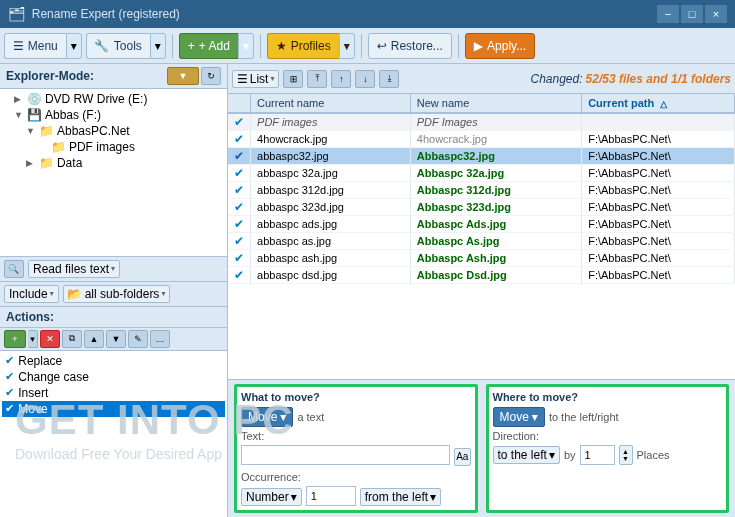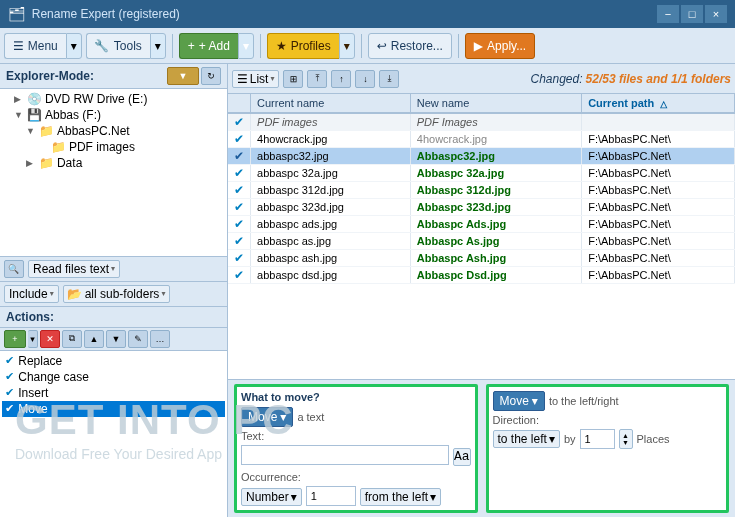--- a/index.html
+++ b/index.html
@@ -365,39 +365,40 @@
               <span>Move</span>
               <span>▾</span>
             </button>
             <span class="settings-label">a text</span>
           </div>
           <div class="settings-row">
             <span class="settings-label">Text:</span>
           </div>
           <div class="settings-row">
             <input class="settings-input-full" type="text" value="" style="">
-            <button class="small-icon-btn" style="font-size:13px;font-family:Liberation Mono, monospace;">Aa</button>
+            <button class="small-icon-btn" style="font-size:10px;">Aa</button>
           </div>
           <div class="occurrence-row">
             <span class="occurrence-label">Occurrence:</span>
           </div>
           <div class="occurrence-row">
             <button class="filter-btn">
               <span>Number</span>
               <span>▾</span>
             </button>
             <input class="spin-input" type="number" value="1" style="">
             <button class="filter-btn">
               <span>from the left</span>
               <span>▾</span>
             </button>
           </div>
         </div>
 
         <div class="settings-col">
+          <div class="settings-col-title">Where to move?</div>
           <div class="settings-row">
             <button class="settings-dropdown">
               <span>Move</span>
               <span>▾</span>
             </button>
             <span class="settings-label">to the left/right</span>
           </div>
           <div class="settings-row">
             <span class="settings-label">Direction:</span>
           </div>

